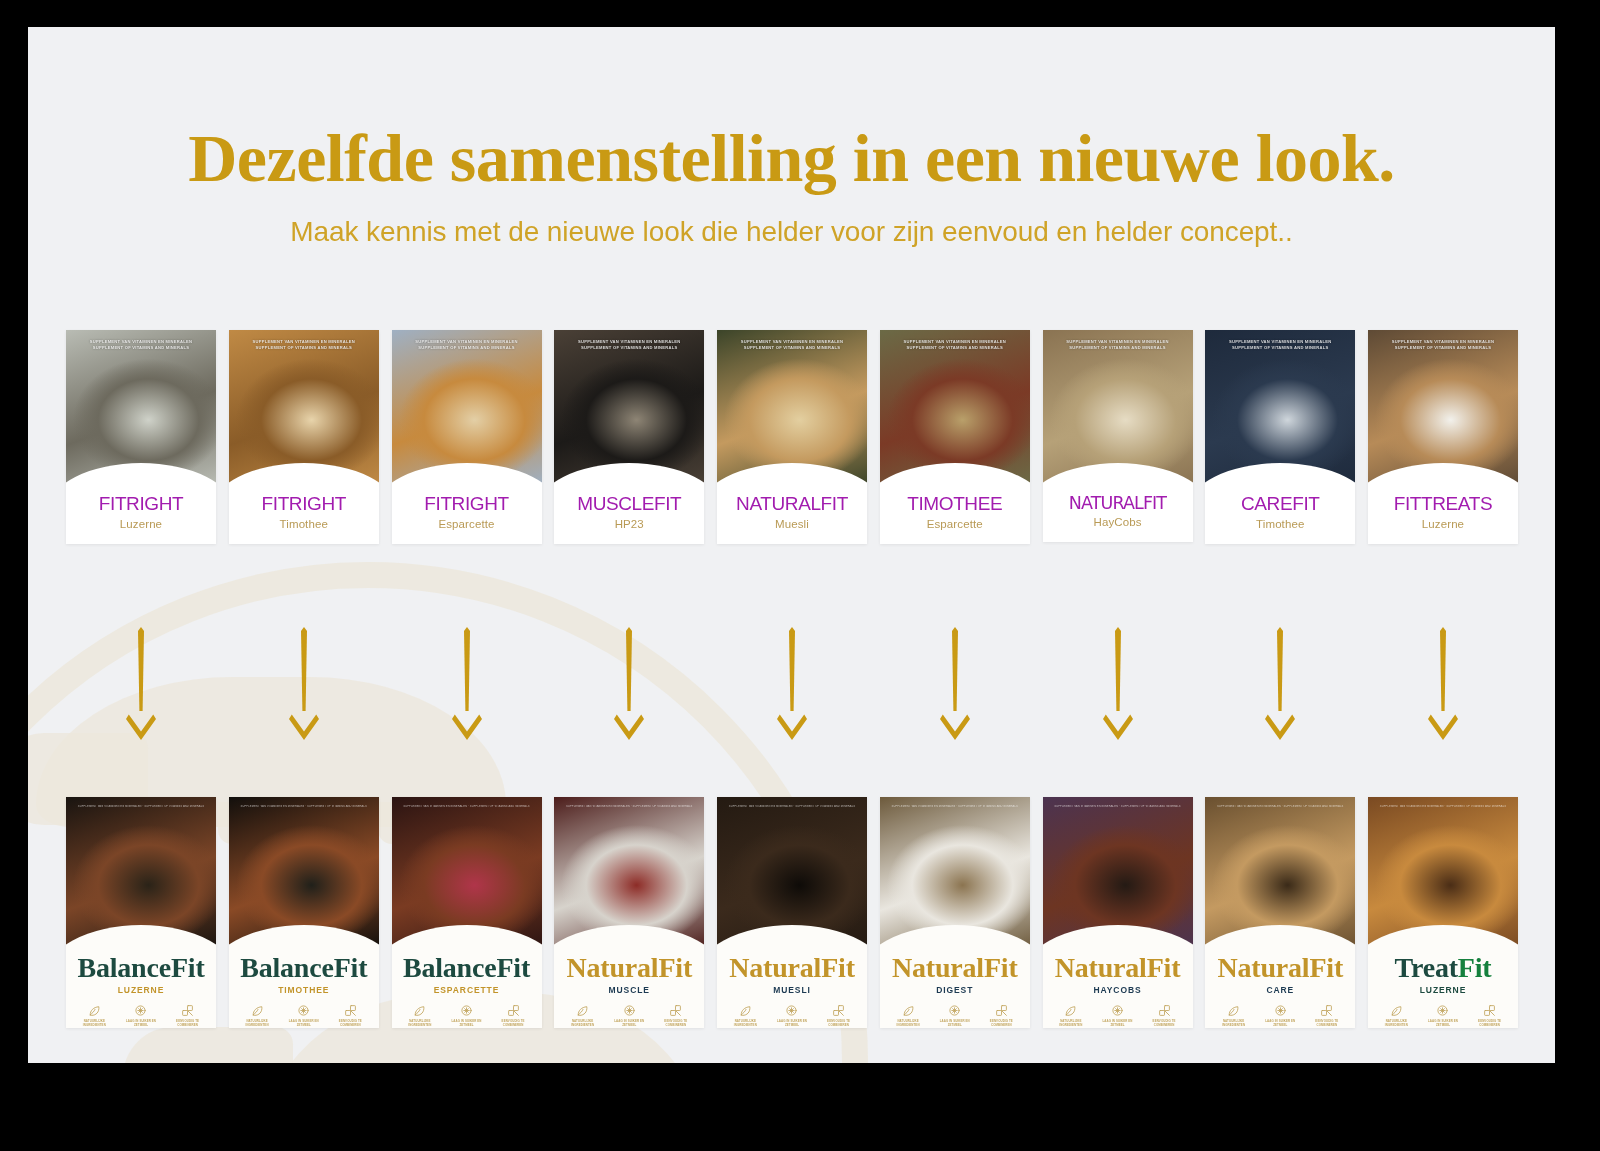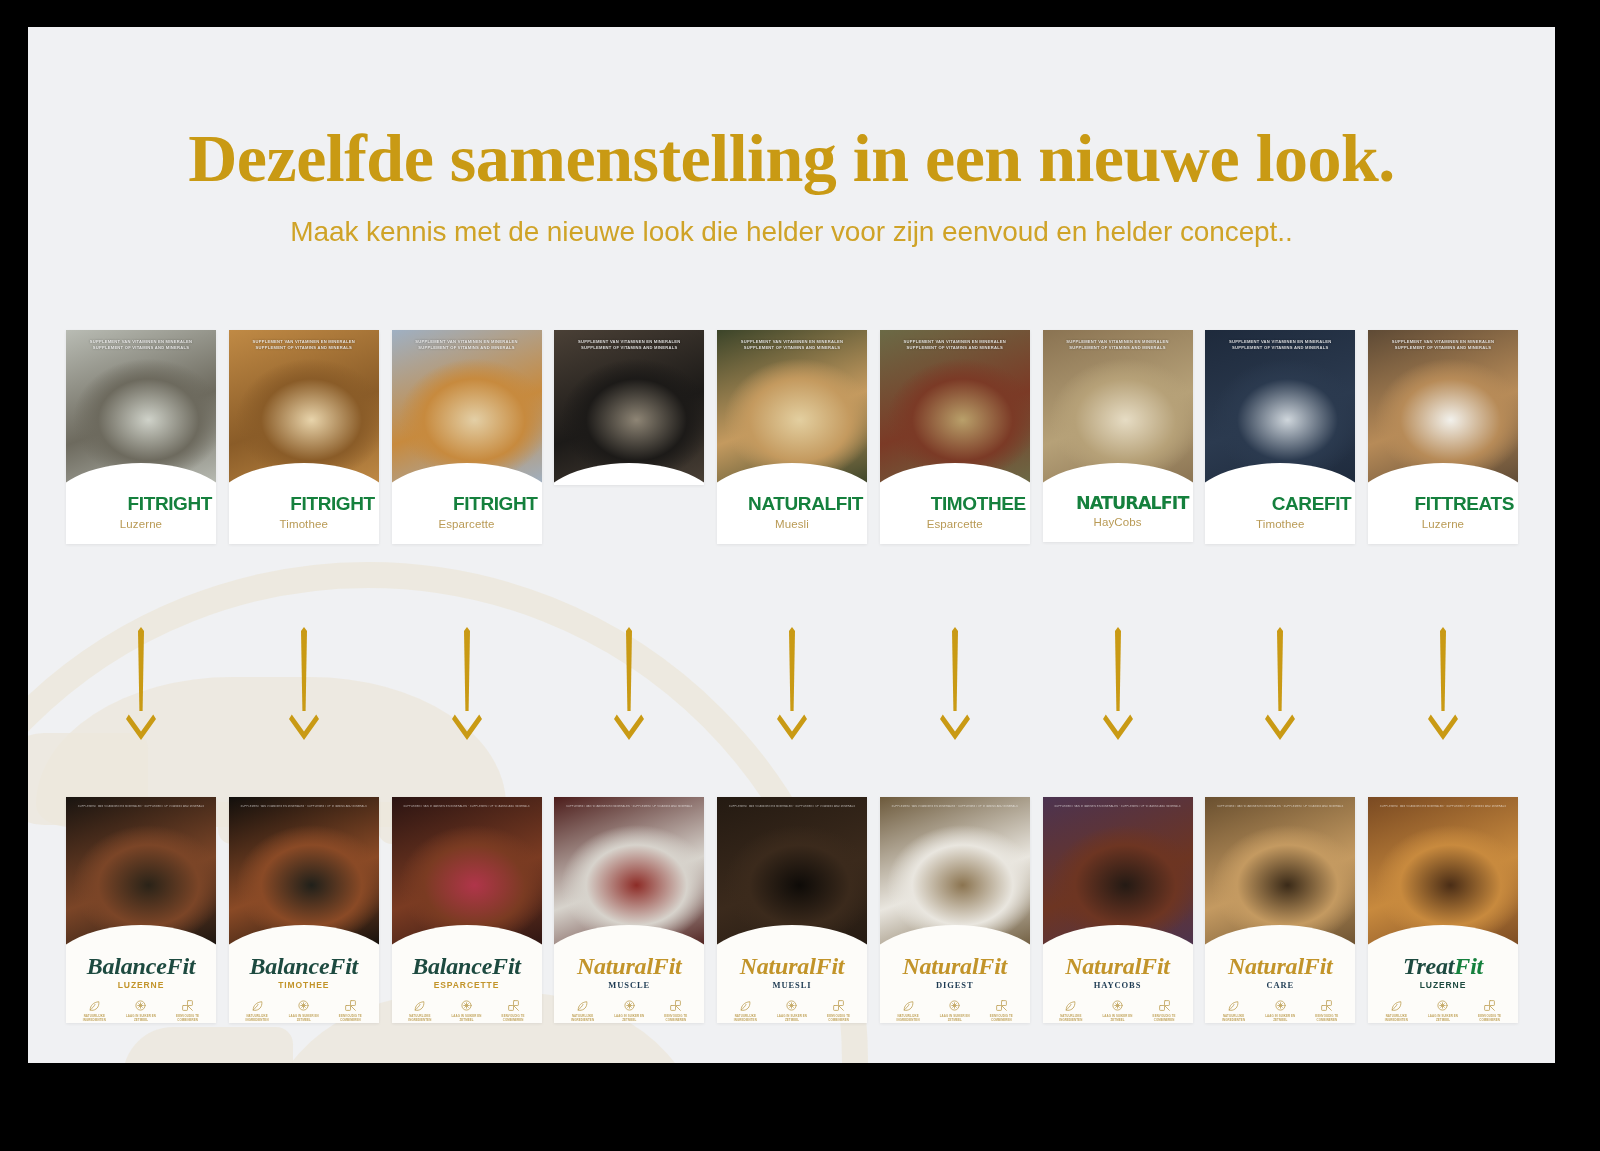--- a/index.html
+++ b/index.html
@@ -113,25 +113,24 @@
     font-size:4.1px;
     line-height:1.55;
     letter-spacing:.25px;
     font-weight:700;
     text-align:center;
     text-shadow:0 0 2px rgba(0,0,0,.45);
   }
   .old-label { padding:8px 4px 14px; text-align:center; background:#fff; }
   .old-name {
     font-family:"Liberation Sans", sans-serif;
-    font-weight:700;
+    font-weight:400;
     font-size:19px;
     letter-spacing:-0.4px;
-    color:#15803d;
-    text-align:right;
+    color:#a21caf;
   }
   .old-name.rounded { font-family:"DejaVu Sans", sans-serif; font-size:17.5px; letter-spacing:-0.9px; }
   .old-variant {
     margin-top:3px;
     font-size:11.5px;
     color:#b99a55;
     letter-spacing:.1px;
   }
 
   
@@ -164,36 +163,35 @@
     line-height:1.4;
     letter-spacing:.15px;
     text-align:center;
     white-space:nowrap;
     overflow:hidden;
   }
   .new-label { padding:4px 4px 0; text-align:center; }
   .new-name {
     font-family:"Liberation Serif", serif;
     font-weight:700;
-    font-size:24px;
+    font-size:28px;
     letter-spacing:-0.2px;
     color:#1d4a40;
     line-height:1.1;
-    font-style:italic;
   }
   .new-name.gold { color:#c2942a; }
   .new-name .g { color:#15803d; }
   .new-variant {
     margin-top:1px;
     font-size:8.5px;
     font-weight:700;
     letter-spacing:.9px;
     color:#c2942a;
   }
-  .new-variant.navy { color:#1d3a52;font-family:Liberation Serif, serif; }
+  .new-variant.navy { color:#1d3a52; }
   .new-variant.green { color:#1d4a40; }
   .badges {
     display:flex;
     justify-content:space-around;
     align-items:flex-start;
     padding:9px 6px 0;
     gap:2px;
   }
   .badge { width:30%; text-align:center; }
   .badge svg { width:13px; height:13px; display:block; margin:0 auto 3px; }
@@ -281,20 +279,24 @@
       </div>
       <div class="card-old">
         <div class="old-photo">
           <div class="img" style="background:radial-gradient(ellipse 70% 55% at 55% 58%, #8e8575 0%, #1c1a18 48%, transparent 72%),linear-gradient(160deg, #4a4036 0%, #1c1a18 55%, #4a4036 100%);"></div>
           <div class="old-supp">
             <div>SUPPLEMENT VAN VITAMINEN EN MINERALEN</div>
             <div>SUPPLEMENT OF VITAMINS AND MINERALS</div>
           </div>
           <div class="curve"></div>
         </div>
+        <div class="old-label">
+          <div class="old-name">MUSCLEFIT</div>
+          <div class="old-variant">HP23</div>
+        </div>
       </div>
       <div class="card-old">
         <div class="old-photo">
           <div class="img" style="background:radial-gradient(ellipse 70% 55% at 55% 58%, #e3cfa0 0%, #c49a5f 48%, transparent 72%),linear-gradient(160deg, #3b4429 0%, #c49a5f 55%, #3b4429 100%);"></div>
           <div class="old-supp">
             <div>SUPPLEMENT VAN VITAMINEN EN MINERALEN</div>
             <div>SUPPLEMENT OF VITAMINS AND MINERALS</div>
           </div>
           <div class="curve"></div>
         </div>

